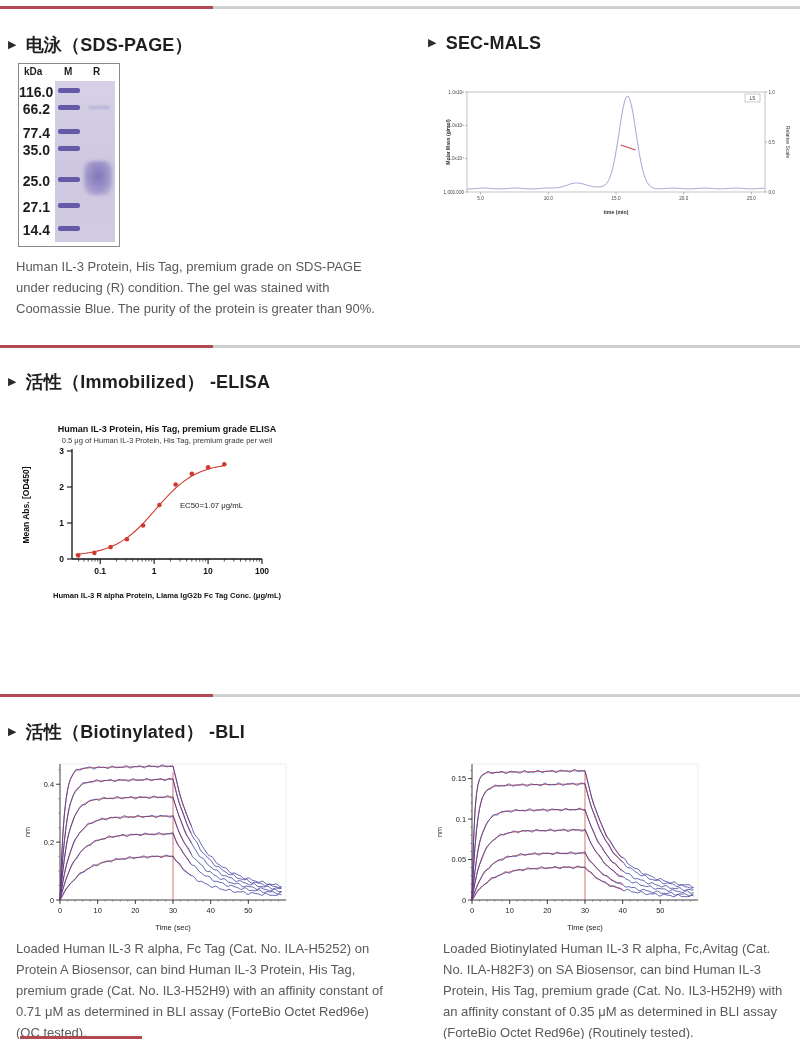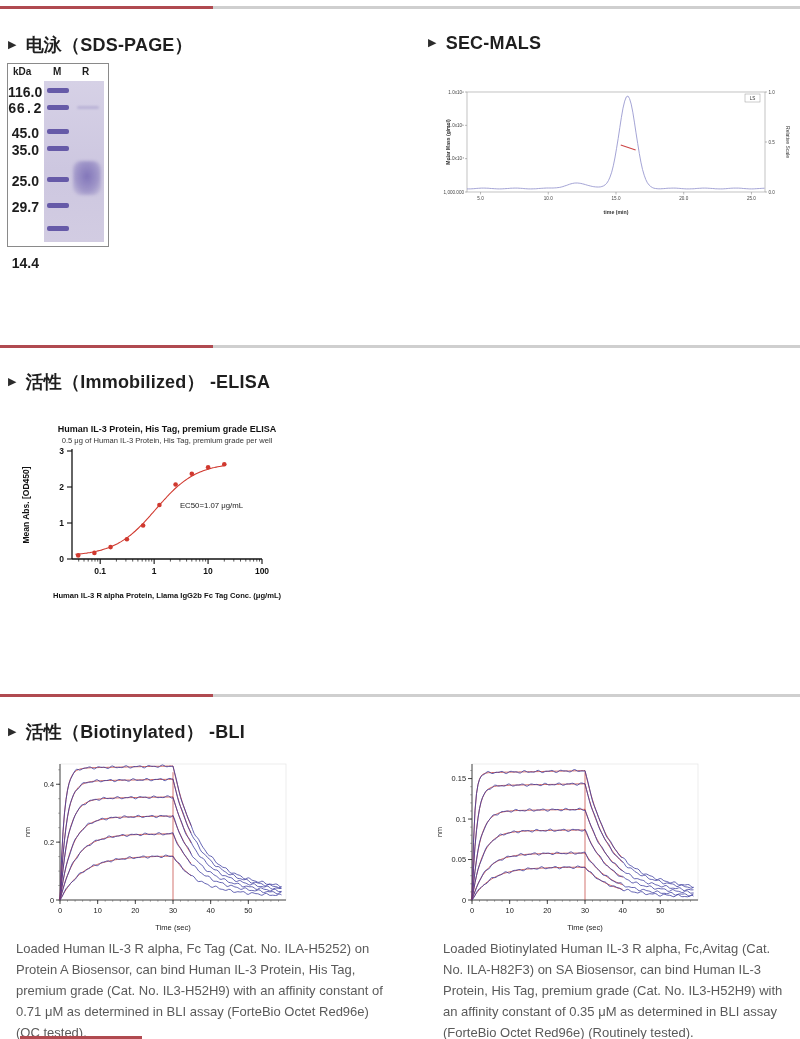--- a/index.html
+++ b/index.html
@@ -29,42 +29,43 @@
 
   <div class="divider" style="top:6px;">
     <span class="red-seg"></span>
     <span class="gray-seg"></span>
   </div>
 
   <h2 class="sec-title" style="top:33px;left:8px;">
     <span class="bullet">▶</span>
     <span>电泳（SDS-PAGE）</span>
   </h2>
-  <div class="gel-box" style="top:63px;left:7px;" id="gel">
+  <div class="gel-box" style="top:63px;left:18px;" id="gel">
       <div class="gel-area"></div>
       <div class="gel-head" style="left:5px;">kDa</div>
       <div class="gel-head" style="left:45px;">M</div>
       <div class="gel-head" style="left:74px;">R</div>
       <div class="gel-mark-label" style="top:19.9px;">116.0</div>
       <div class="gel-band" style="left:39px;width:22px;height:5px;top:23.9px;background:#665aa8;filter:blur(.5px);"></div>
-      <div class="gel-mark-label" style="top:36.6px;font-family:Liberation Mono, monospace;">66.2</div>
+      <div class="gel-mark-label" style="top:36.6px;">66.2</div>
       <div class="gel-band" style="left:39px;width:22px;height:5px;top:40.6px;background:#665aa8;filter:blur(.5px);"></div>
-      <div class="gel-mark-label" style="top:61.1px;">45.0</div>
+      <div class="gel-mark-label" style="top:61.1px;">77.4</div>
       <div class="gel-band" style="left:39px;width:22px;height:5px;top:65.1px;background:#665aa8;filter:blur(.5px);"></div>
       <div class="gel-mark-label" style="top:77.8px;text-align:right;">35.0</div>
       <div class="gel-band" style="left:39px;width:22px;height:5px;top:81.8px;background:#665aa8;filter:blur(.5px);"></div>
       <div class="gel-mark-label" style="top:109.2px;">25.0</div>
       <div class="gel-band" style="left:39px;width:22px;height:5px;top:113.2px;background:#665aa8;filter:blur(.5px);"></div>
-      <div class="gel-mark-label" style="top:134.6px;">29.7</div>
+      <div class="gel-mark-label" style="top:134.6px;">27.1</div>
       <div class="gel-band" style="left:39px;width:22px;height:5px;top:138.6px;background:#665aa8;filter:blur(.5px);"></div>
-      <div class="gel-mark-label" style="top:158.3px;margin-top:33px;">14.4</div>
+      <div class="gel-mark-label" style="top:158.3px;">14.4</div>
       <div class="gel-band" style="left:39px;width:22px;height:5px;top:162.3px;background:#665aa8;filter:blur(.5px);"></div>
       <div class="gel-band" style="left:69px;width:22px;height:3px;top:41.6px;background:#665aa8;opacity:.22;filter:blur(1px);"></div>
       <div class="gel-band" style="left:65px;width:28px;height:34px;top:96.6px;border-radius:8px;background:radial-gradient(ellipse at 50% 45%, rgba(104,90,172,.75) 0%, rgba(104,90,172,.45) 55%, rgba(104,90,172,0) 100%);filter:blur(1.5px);"></div>
     </div>
+  <p class="caption" style="top:256px;left:16px;width:362px;">Human IL-3 Protein, His Tag, premium grade on SDS-PAGE under reducing (R) condition. The gel was stained with Coomassie Blue. The purity of the protein is greater than 90%.</p>
 
   <h2 class="sec-title" style="top:33px;left:428px;">
     <span class="bullet">▶</span>
     <span>SEC-MALS</span>
   </h2>
   <div class="chart-holder" style="top:84px;left:443px;" id="chart-sec"><svg xmlns="http://www.w3.org/2000/svg" width="347" height="132" viewBox="0 0 347 132">
         <rect x="24" y="8" width="298" height="100" fill="none" stroke="#9a9a9a" stroke-width="0.6"></rect>
         <line x1="22" y1="8" x2="24" y2="8" stroke="#777" stroke-width="0.5"></line>
         <text x="21" y="9.5" font-size="4.6" text-anchor="end" fill="#444">1.0x10⁶</text>
         <line x1="22" y1="41.333333333333336" x2="24" y2="41.333333333333336" stroke="#777" stroke-width="0.5"></line>

